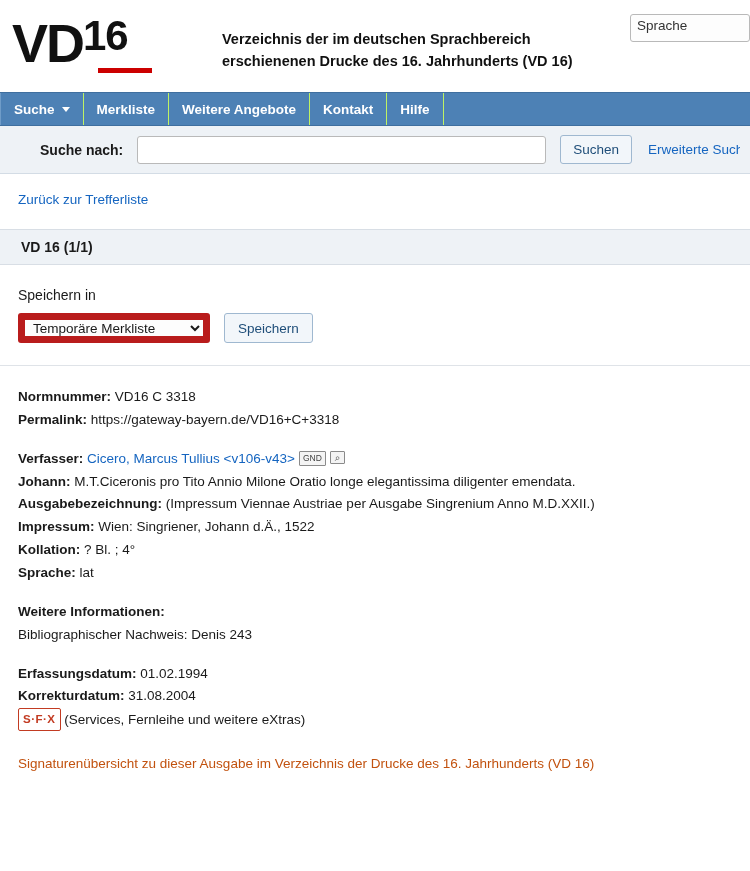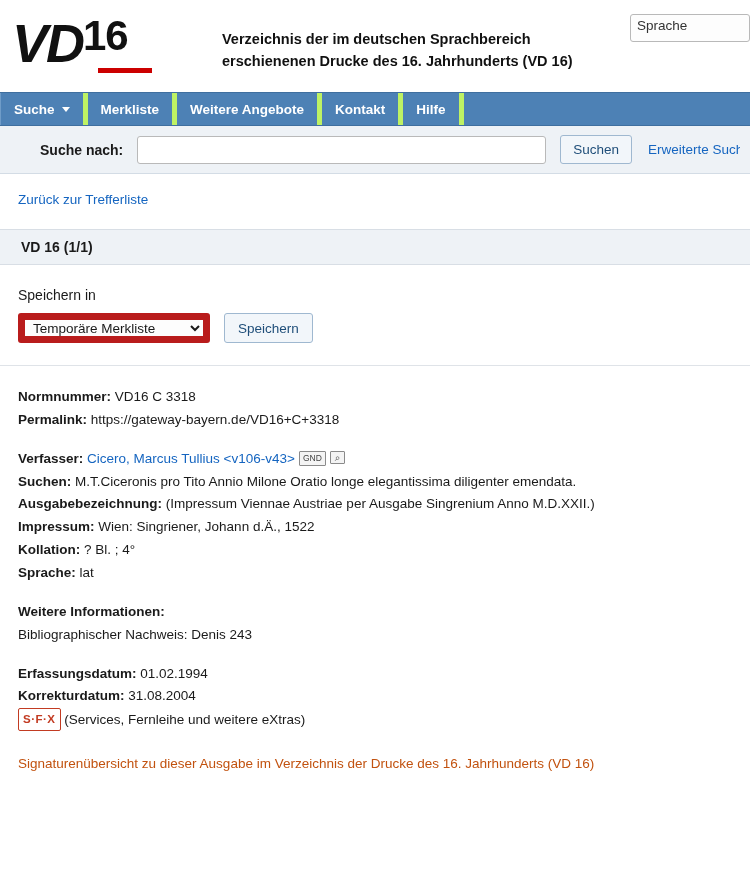--- a/index.html
+++ b/index.html
@@ -28,21 +28,20 @@
     top: 16px;
     font-family: "Liberation Sans", sans-serif;
     font-weight: bold;
     color: #111111;
     line-height: 1;
     letter-spacing: -1px;
   }
   .logo .vd {
     font-size: 54px;
     letter-spacing: -2px;
-    font-style: italic;
   }
   .logo .sixteen {
     font-size: 42px;
     position: relative;
     top: -12px;
   }
   .logo-underline {
     position: absolute;
     left: 98px;
     top: 68px;
@@ -85,21 +84,21 @@
     border-top: 1px solid #3f6f9f;
     border-bottom: 1px solid #3f6f9f;
   }
   .nav-item {
     display: flex;
     align-items: center;
     padding: 0 13px;
     color: #ffffff;
     font-weight: bold;
     font-size: 13.5px;
-    border-right: 5px solid #bef264;
+    border-right: 1px solid #bef264;
     white-space: nowrap;
     cursor: pointer;
   }
   .nav-item:first-child {
     border-left: 1px solid #6f9cc8;
   }
   .nav-caret {
     display: inline-block;
     margin-left: 7px;
     width: 0;
@@ -360,21 +359,21 @@
     </div>
 
     <div class="block-gap"></div>
 
     <div class="rec-line">
       <span class="rec-key">Verfasser:</span>
       <a class="rec-link">Cicero, Marcus Tullius &lt;v106-v43&gt;</a><span class="badge-gnd">GND</span><span class="badge-mag">⌕</span>
     </div>
 
     <div class="rec-line">
-      <span class="rec-key">Suchen:</span>
+      <span class="rec-key">Johann:</span>
       <span>M.T.Ciceronis pro Tito Annio Milone Oratio longe elegantissima diligenter emendata.</span>
     </div>
 
     <div class="rec-line">
       <span class="rec-key">Ausgabebezeichnung:</span>
       <span>(Impressum Viennae Austriae per Ausgabe Singrenium Anno M.D.XXII.)</span>
     </div>
 
     <div class="rec-line">
       <span class="rec-key">Impressum:</span>

